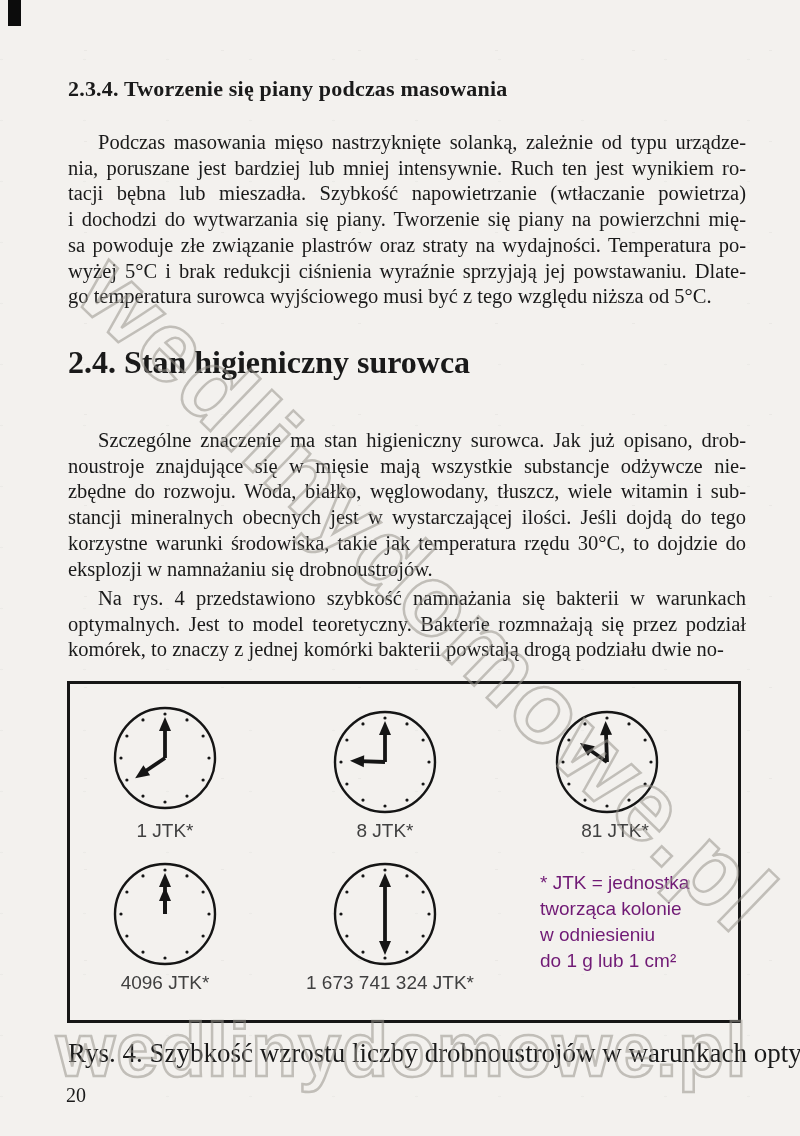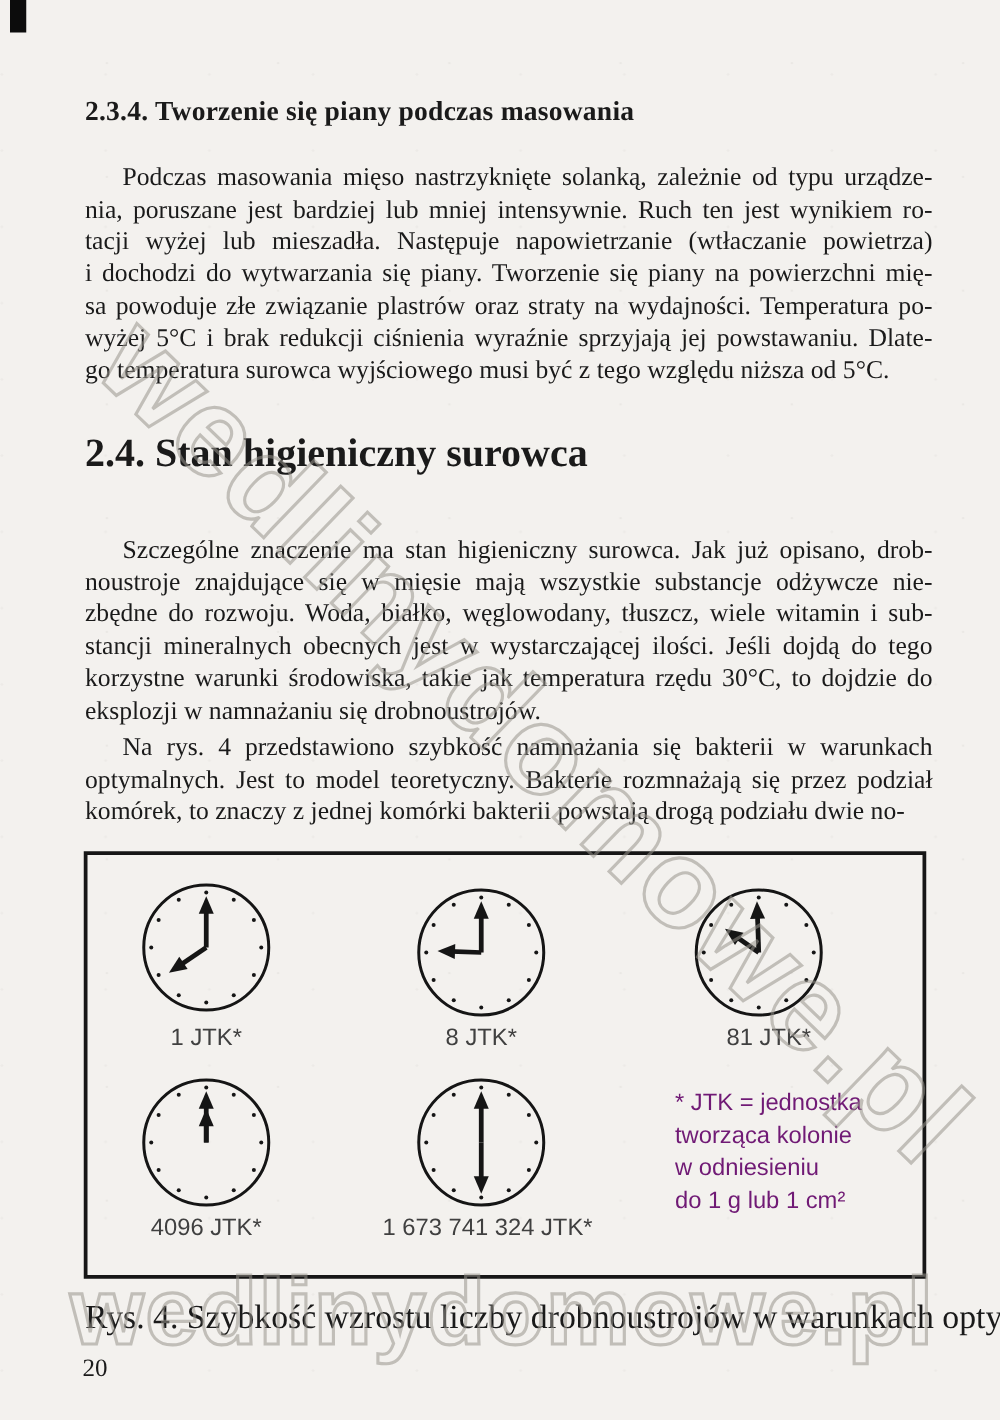--- a/index.html
+++ b/index.html
@@ -41,21 +41,21 @@
 </head>
 <body>
 
 <div class="abs artifact"></div>
 
 <div class="abs h1">2.3.4. Tworzenie się piany podczas masowania</div>
 
 <div class="abs para">
     <div class="tline first">Podczas masowania mięso nastrzyknięte solanką, zależnie od typu urządze-</div>
     <div class="tline">nia, poruszane jest bardziej lub mniej intensywnie. Ruch ten jest wynikiem ro-</div>
-    <div class="tline">tacji wyżej lub mieszadła. Następuje napowietrzanie (wtłaczanie powietrza)</div>
+    <div class="tline">tacji bębna lub mieszadła. Szybkość napowietrzanie (wtłaczanie powietrza)</div>
     <div class="tline">i dochodzi do wytwarzania się piany. Tworzenie się piany na powierzchni mię-</div>
     <div class="tline">sa powoduje złe związanie plastrów oraz straty na wydajności. Temperatura po-</div>
     <div class="tline">wyżej 5°C i brak redukcji ciśnienia wyraźnie sprzyjają jej powstawaniu. Dlate-</div>
     <div class="tline last">go temperatura surowca wyjściowego musi być z tego względu niższa od 5°C.</div>
   </div>
 
 <div class="abs h2">2.4. Stan higieniczny surowca</div>
 
 <div class="abs para para2">
     <div class="tline first">Szczególne znaczenie ma stan higieniczny surowca. Jak już opisano, drob-</div>

